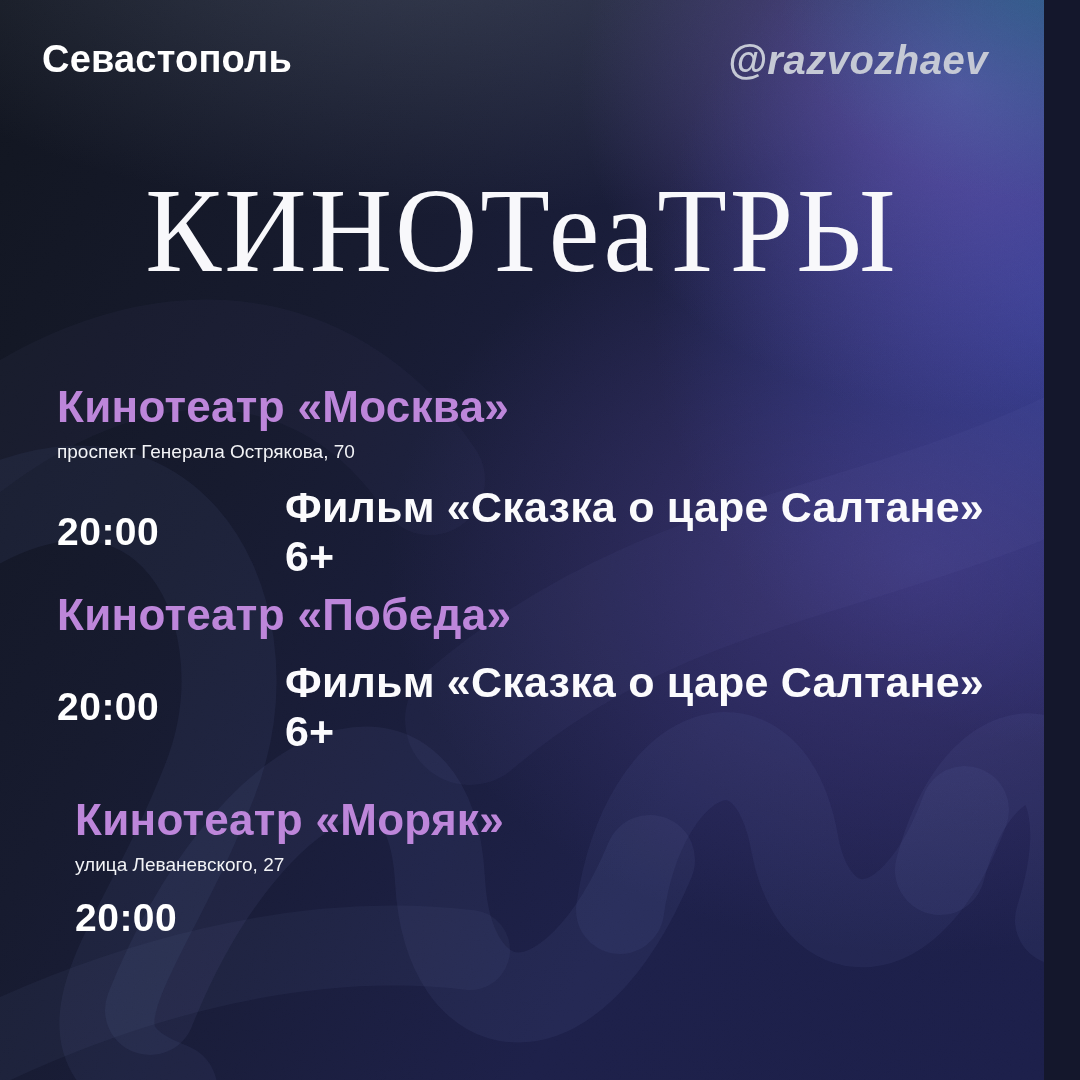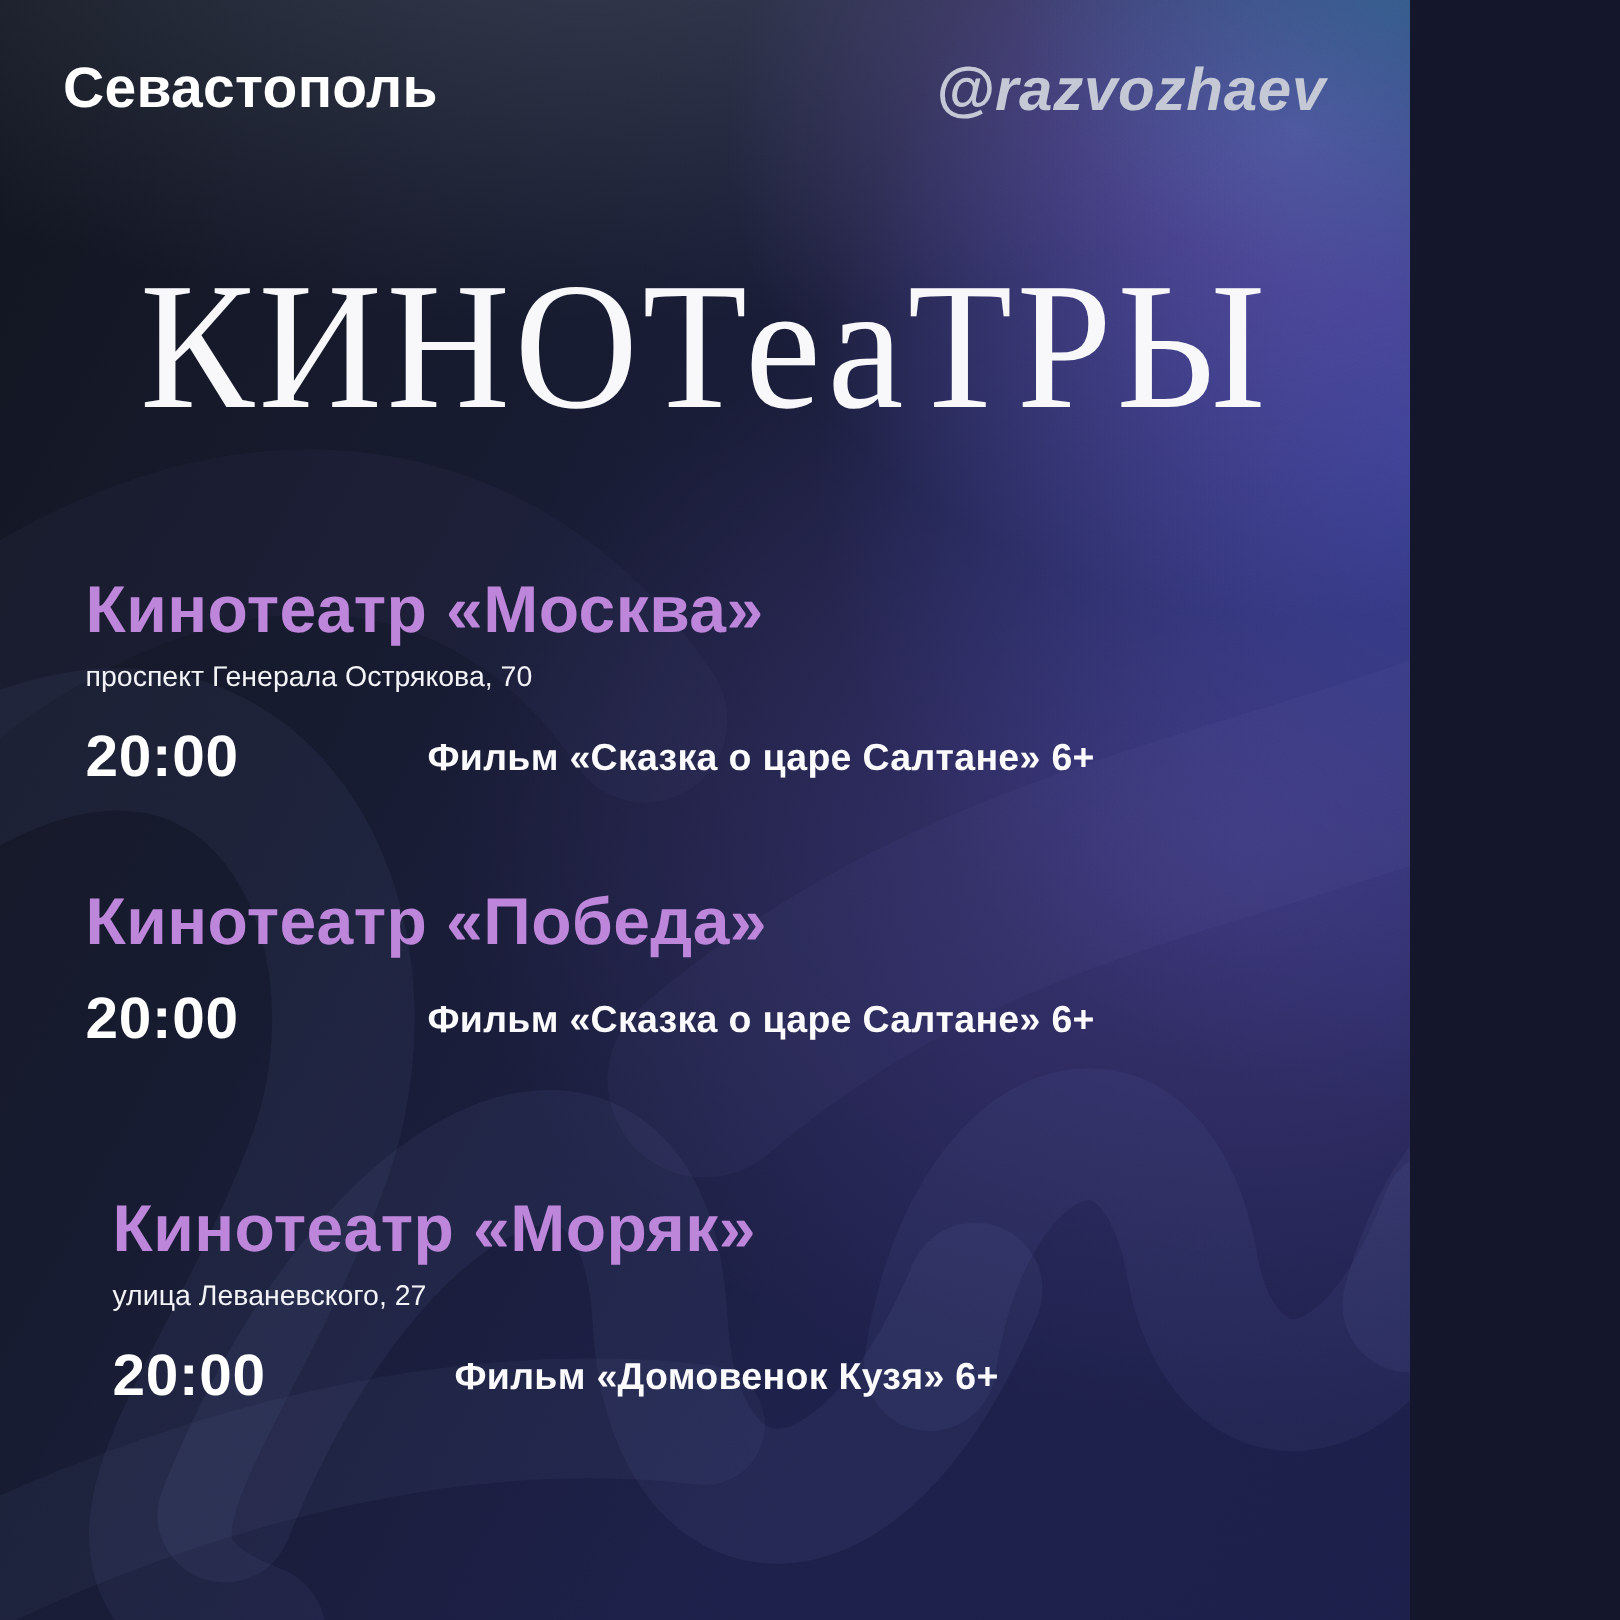--- a/index.html
+++ b/index.html
@@ -3,21 +3,21 @@
 <meta charset="utf-8">
 <style>
   html, body { margin: 0; padding: 0; }
   body {
     width: 1080px; height: 1080px;
     font-family: "Liberation Sans", "DejaVu Sans", sans-serif;
     background: #14172c;
   }
   .poster {
     position: relative;
-    width: 940px; height: 1080px;
+    width: 1044px; height: 1080px;
     overflow: hidden;
     color: #f4f4f7;
     background-color: #1b1e44;
     background-image:
       radial-gradient(420px 340px at 101% -2%, rgba(34,118,142,0.55), rgba(34,118,142,0) 66%),
       radial-gradient(560px 480px at 92% 8%, rgba(124,99,201,0.62), rgba(124,99,201,0) 68%),
       radial-gradient(760px 560px at 88% 52%, rgba(96,77,168,0.45), rgba(96,77,168,0) 70%),
       radial-gradient(620px 640px at 104% 28%, rgba(56,84,205,0.50), rgba(56,84,205,0) 70%),
       radial-gradient(900px 420px at 42% -8%, rgba(112,122,142,0.38), rgba(112,122,142,0) 72%),
       linear-gradient(118deg, #11151f 0%, #161a2e 30%, #1d2049 68%, #1c1f4a 100%);
@@ -77,21 +77,21 @@
   .showtime-row {
     margin-top: 20px;
     display: flex; align-items: center;
   }
   .showtime {
     flex: 0 0 228px;
     font-size: 39px; font-weight: 800; letter-spacing: 0.5px;
     color: #ffffff;
   }
   .film {
-    font-size: 25px; font-weight: 700; letter-spacing: 0.2px;
+    font-size: 43px; font-weight: 700; letter-spacing: 0.2px;
     color: #fbfbfd;
   }
 </style>
 </head>
 <body>
 
 <div class="poster">
 
   <svg class="watermark" width="1080" height="1080" viewBox="0 0 1080 1080" aria-hidden="true">
     <g fill="none" stroke="#8292d2" stroke-linecap="round">
@@ -138,17 +138,16 @@
       <span class="showtime">20:00</span>
       <span class="film">Фильм «Сказка о царе Салтане» 6+</span>
     </div>
   </section>
 
   <section class="cinema s3">
     <h2 class="cinema-name">Кинотеатр «Моряк»</h2>
     <div class="cinema-address">улица Леваневского, 27</div>
     <div class="showtime-row">
       <span class="showtime">20:00</span>
-      <span class="film">Фильм «Домовенок Кузя» 6+</span>
     </div>
   </section>
 
 </div>
 
 </body></html>

